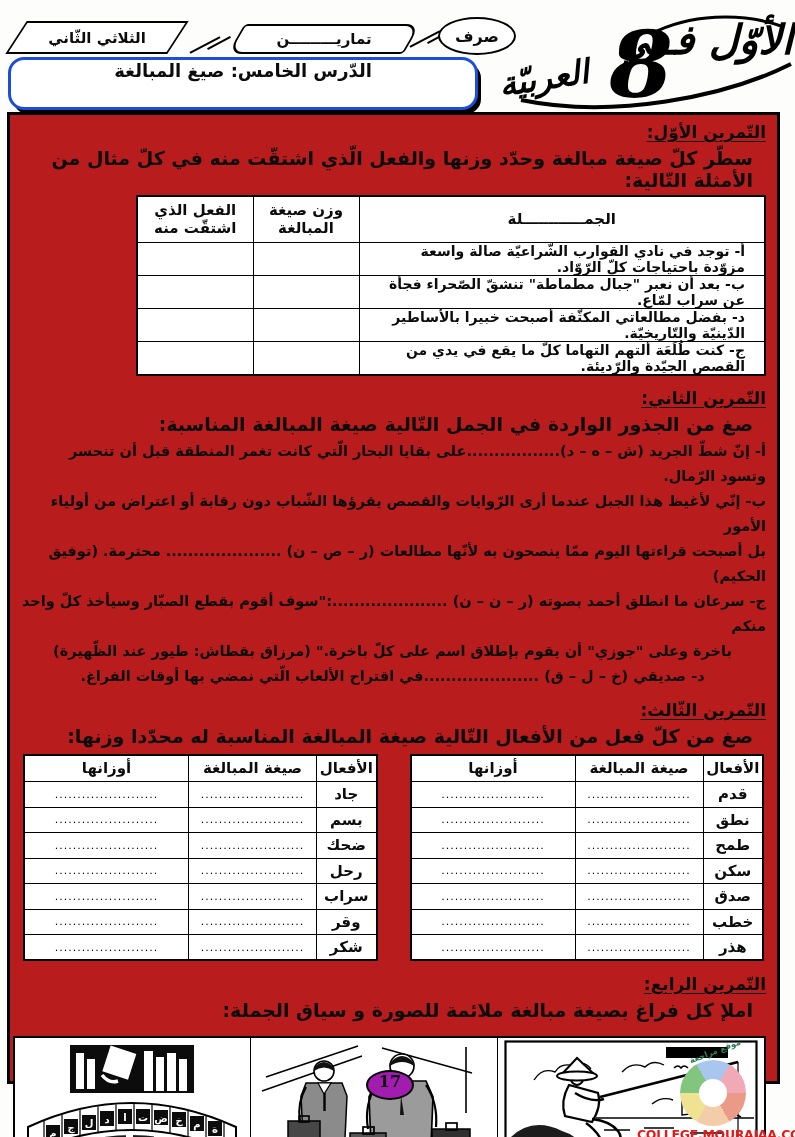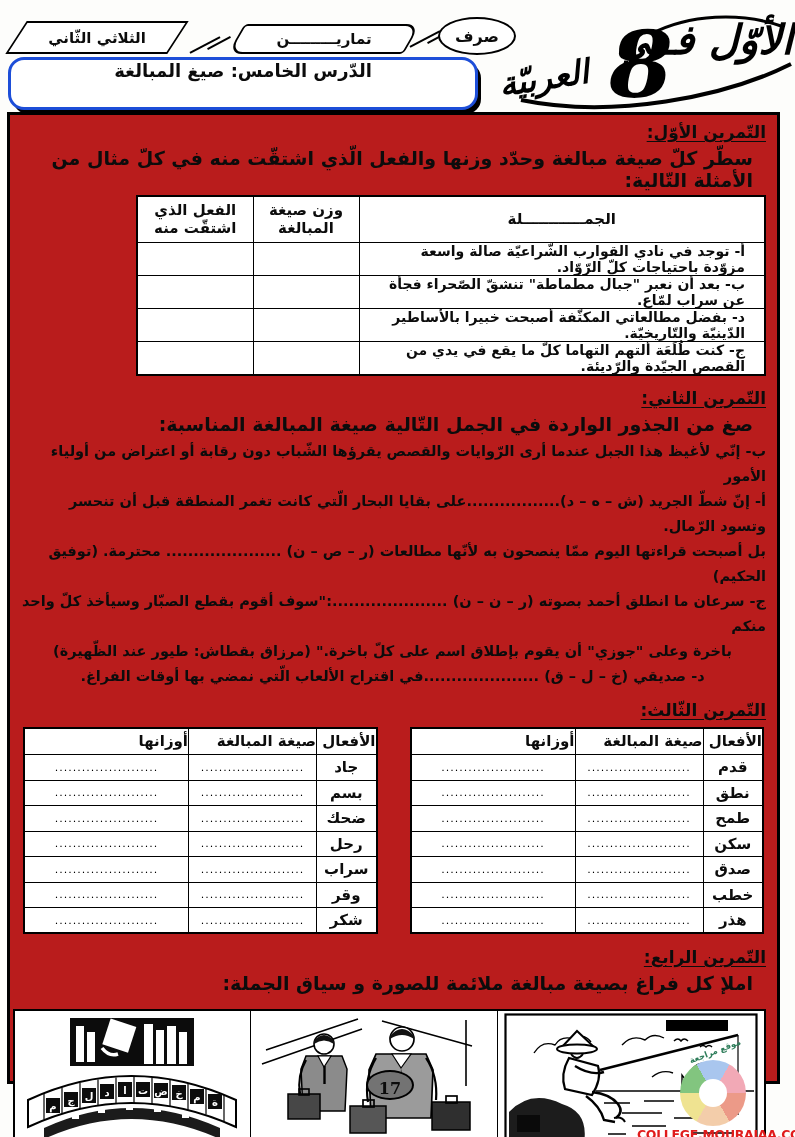--- a/index.html
+++ b/index.html
@@ -69,39 +69,39 @@
   .t1 .c-wazn{ width:106px; } .t1 .c-verb{ width:116px; }
 
   
   .lines{ margin:4px 2px 8px 0; }
   .lines div{ font-size:14.5px; font-weight:bold; line-height:25px; text-align:right; }
   .lines .center{ text-align:center; }
 
   
   .tables-row{ display:flex; gap:32px; margin:7px 4px 10px 4px; }
   .t3{ width:359px; border:2.2px solid #000; table-layout:fixed; }
-  .t3 th, .t3 td{ border:1.4px solid #000;text-align:right; }
+  .t3 th, .t3 td{ border:1.4px solid #000; }
   .t3 th{ font-size:15px; font-weight:bold; height:27px; }
   .t3 td{ height:25.5px; text-align:center; }
   .t3 .c-f{ width:60px; } .t3 .c-s{ width:128px; }
   .t3 td.verb{ font-size:15px; font-weight:bold; }
   .t3 td.dots{ font-size:11px; letter-spacing:1px; white-space:nowrap; overflow:hidden; color:#000; }
 
   
   .t4{ width:753px; margin:15px 2px 0 0; border:2.2px solid #000; table-layout:fixed; }
   .t4 td{ border:1.8px solid #000; }
   .t4 .img-cell{ height:137px; text-align:center; vertical-align:middle; padding:2px; }
   .t4 .cap-cell{ height:56px; vertical-align:top; text-align:right; padding:3px 7px; font-size:14.5px; font-weight:bold; line-height:24px; }
   .t4 .c-a{ width:268px; } .t4 .c-b{ width:247px; }
 
   
   .page-num{
     position:absolute; left:366px; top:1070px; width:48px; height:30px;
-    background:#737373; border:2.5px solid #000; border-radius:50%;
-    display:flex; align-items:flex-end; justify-content:center;
+    background:#a21caf; border:2.5px solid #000; border-radius:50%;
+    display:flex; align-items:flex-start; justify-content:center;
     font-family:"DejaVu Serif", serif; font-size:16px; font-weight:bold; z-index:6;
   }
   .site-logo{ position:absolute; right:6px; top:1040px; width:152px; height:96px; text-align:center; z-index:7; }
   .arc-text{
     position:absolute; top:6px; left:8px; width:140px;
     transform:rotate(-21deg); font-size:8.5px; font-weight:bold; color:#2e7d5a;
     text-align:center; direction:rtl;
   }
   .ring{
     position:relative; width:66px; height:66px; margin:20px auto 1px auto; border-radius:50%;
@@ -177,31 +177,32 @@
         <td></td>
       </tr>
     </tbody>
       </table>
   </section>
 
   <section>
     <span class="ex-title">التّمرين الثاني:</span>
     <div class="instr">صغ من الجذور الواردة في الجمل التّالية صيغة المبالغة المناسبة:</div>
     <div class="lines">
+      <div>أ- إنّ شطّ الجريد (ش – ه – د).................على بقايا البحار الّتي كانت تغمر المنطقة قبل أن تنحسر وتسود الرّمال.</div>
       <div>ب- إنّي لأغيظ هذا الجبل عندما أرى الرّوايات والقصص يقرؤها الشّباب دون رقابة أو اعتراض من أولياء الأمور</div>
-      <div>أ- إنّ شطّ الجريد (ش – ه – د).................على بقايا البحار الّتي كانت تغمر المنطقة قبل أن تنحسر وتسود الرّمال.</div>
       <div>بل أصبحت قراءتها اليوم ممّا ينصحون به لأنّها مطالعات (ر – ص – ن) ..................... محترمة. (توفيق الحكيم)</div>
       <div>ج- سرعان ما انطلق أحمد بصوته (ر – ن – ن) .....................:"سوف أقوم بقطع الصبّار وسيأخذ كلّ واحد منكم</div>
       <div class="center">باخرة وعلى "جوزي" أن يقوم بإطلاق اسم على كلّ باخرة." (مرزاق بقطاش: طيور عند الظّهيرة)</div>
       <div class="center">د- صديقي (خ – ل – ق) .....................في اقتراح الألعاب الّتي نمضي بها أوقات الفراغ.</div>
     </div>
   </section>
 
   <section>
     <span class="ex-title">التّمرين الثّالث:</span>
+    <div class="instr">صغ من كلّ فعل من الأفعال التّالية صيغة المبالغة المناسبة له محدّدا وزنها:</div>
     <div class="tables-row">
 
       <table class="t3">
         <tbody>
             <tr>
           <th class="c-f">الأفعال</th>
           <th class="c-s">صيغة المبالغة</th>
           <th>أوزانها</th>
         </tr>
         <tr>

